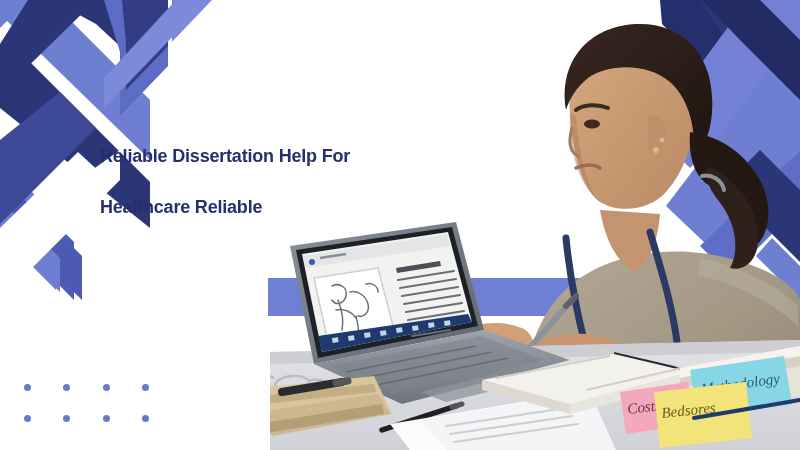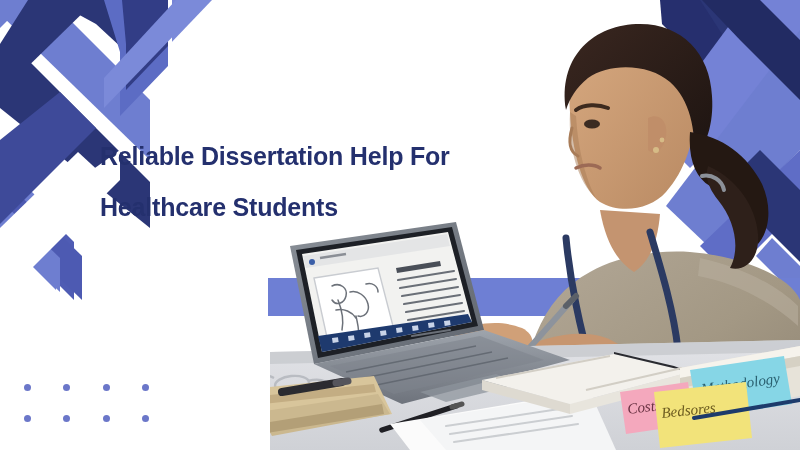--- a/index.html
+++ b/index.html
@@ -16,21 +16,21 @@
   .layer { position:absolute; inset:0; }
   svg.art { position:absolute; left:0; top:0; width:800px; height:450px; }
 
   
   #headline {
     position:absolute; left:100px; top:131px; width:420px;
     z-index:40;
   }
   #headline .line {
     display:block;
-    font-size:25px;
+    font-size:18px;
     font-weight:bold;
     letter-spacing:-0.2px;
     color:#24306e;
     line-height:51px;
     white-space:nowrap;
   }
 
   
   #dots { position:absolute; left:24px; top:384px; z-index:30; }
   #dots .dot-row { display:block; height:31px; }
@@ -393,21 +393,21 @@
         </g>
 
         <path d="M424,418 L530,400" stroke="#1d3b6b" stroke-width="4" stroke-linecap="round"></path>
 
       </g>
     </svg>
   </div>
 
   <div id="headline">
     <span class="line">Reliable Dissertation Help For</span>
-    <span class="line">Healthcare Students</span>
+    <span class="line">Healthcare Reliable</span>
   </div>
 
   <div id="dots">
     <span class="dot-row">
       <span class="dot"></span>
       <span class="dot"></span>
       <span class="dot"></span>
       <span class="dot"></span>
     </span>
     <span class="dot-row">

